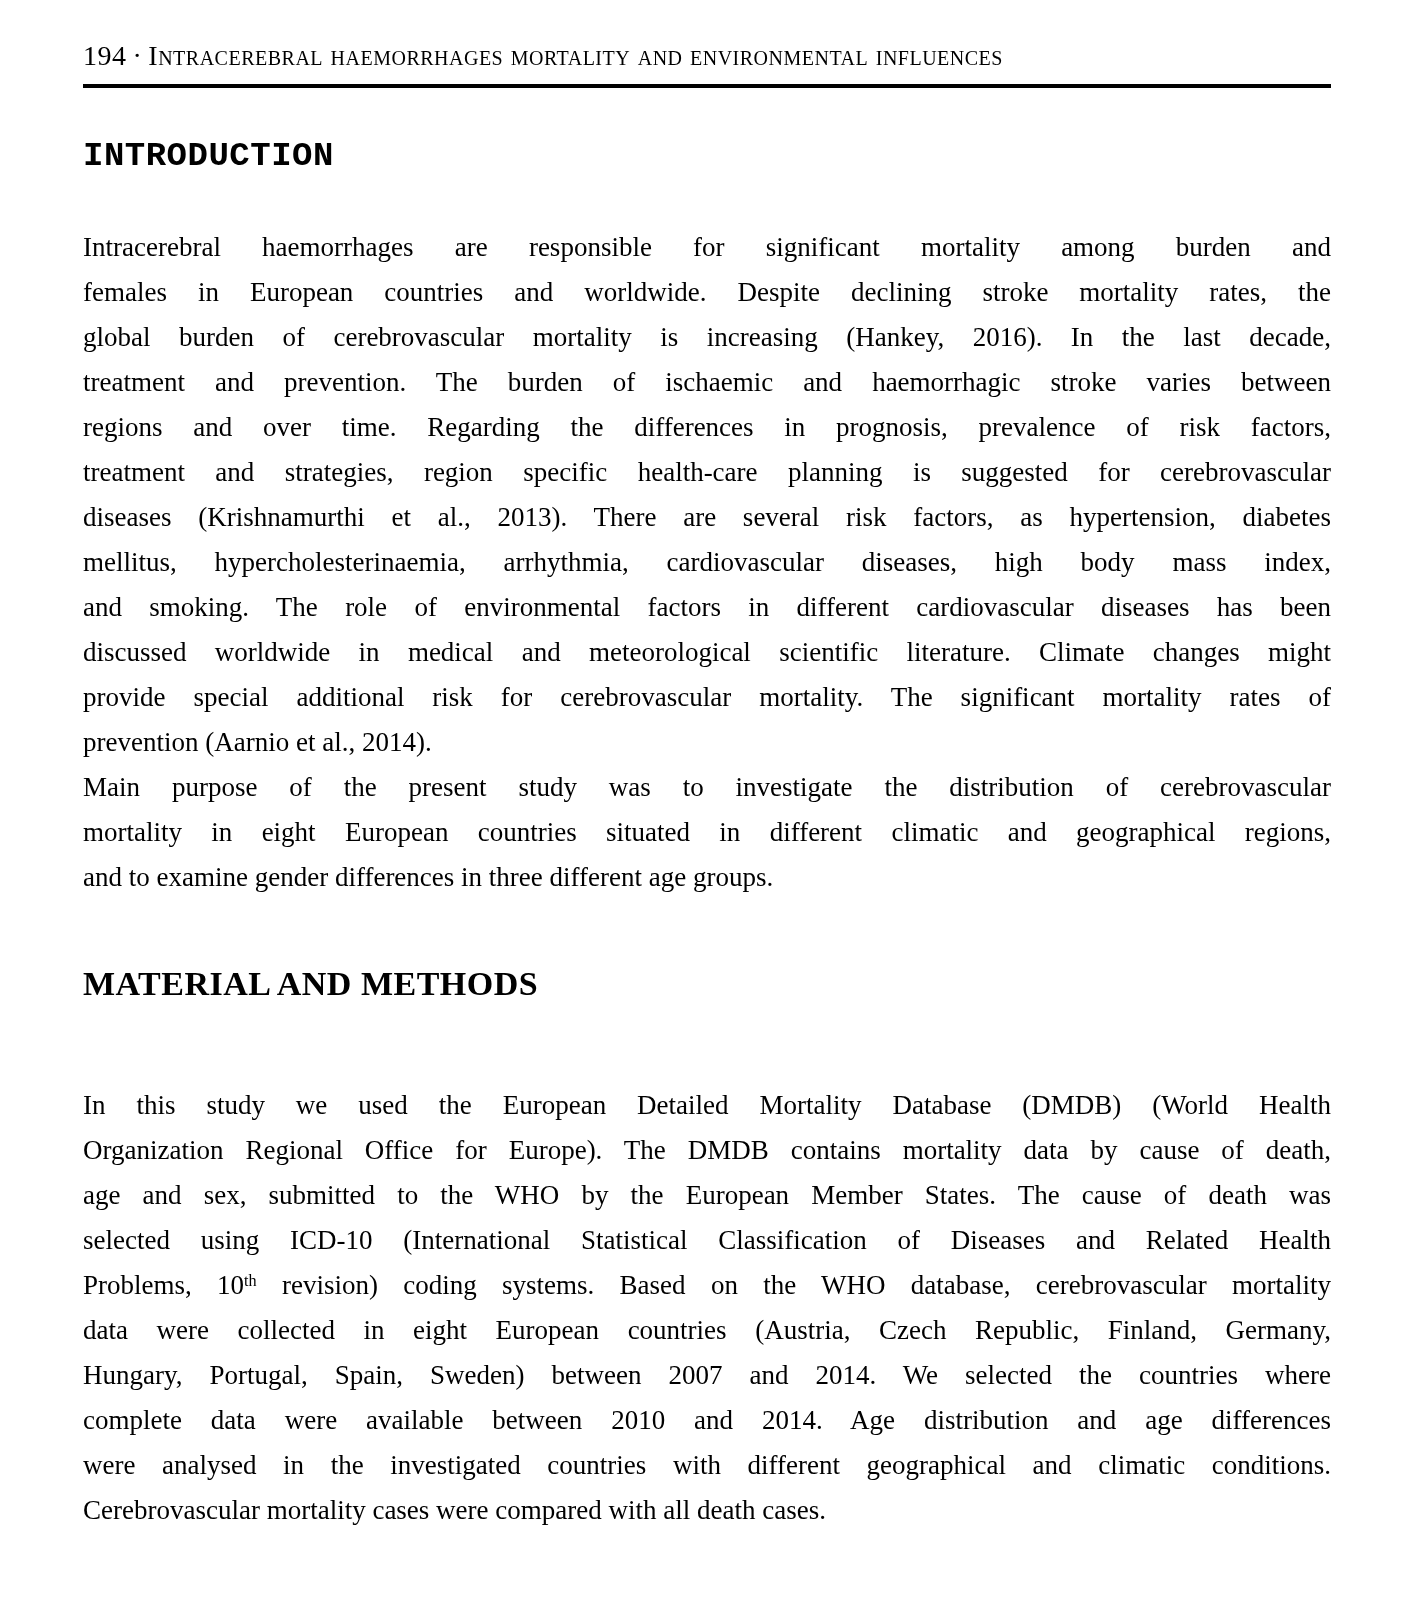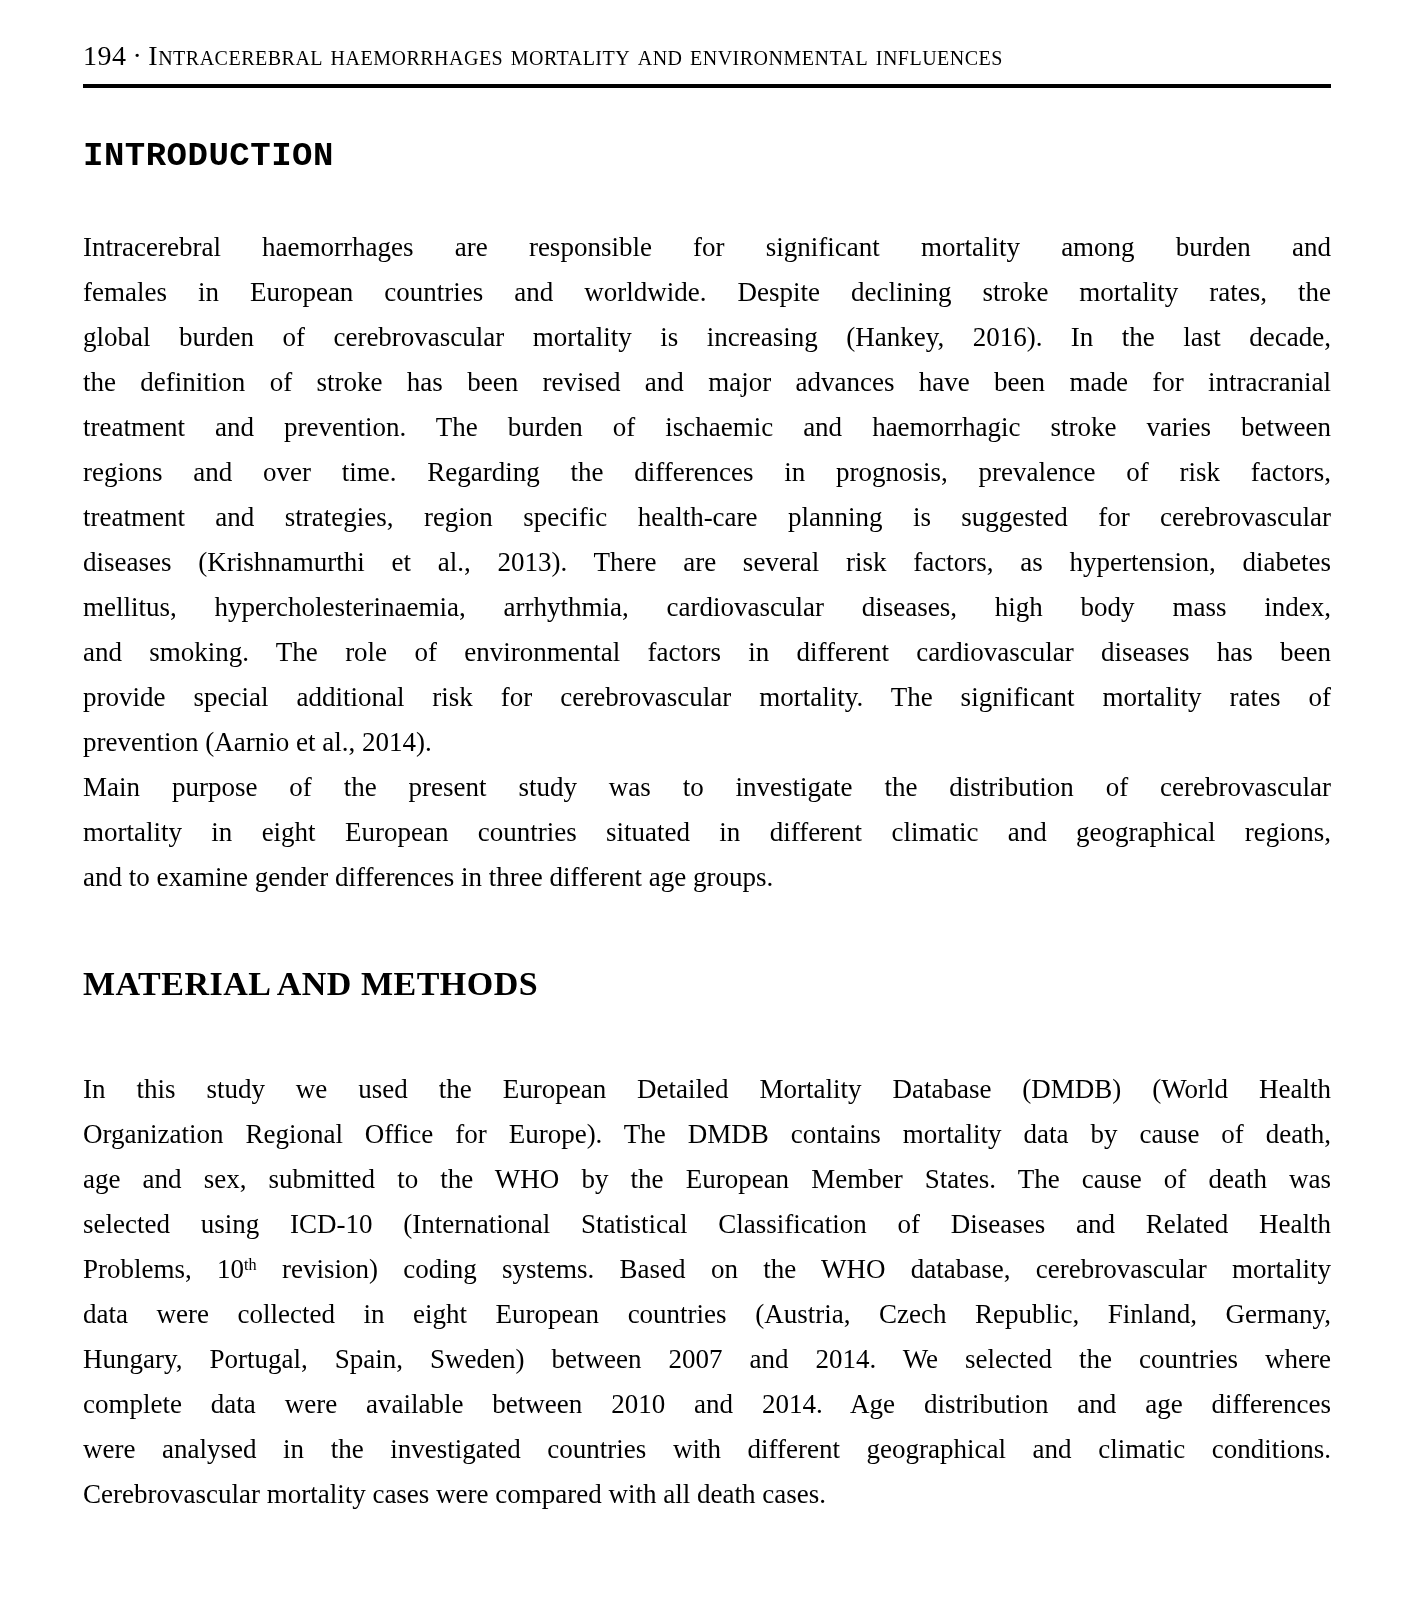--- a/index.html
+++ b/index.html
@@ -44,21 +44,21 @@
     margin: 0;
   }
   .h-intro { margin-top: 48px; font-family: Liberation Mono, monospace; }
   .h-methods { margin-top: 64px; }
   .bodytext {
     font-size: 27px;
     line-height: 45px;
     margin: 0;
   }
   .p1 { margin-top: 48px; }
-  .p3 { margin-top: 62px; }
+  .p3 { margin-top: 78px; }
   .line {
     text-align: justify;
     text-align-last: justify;
   }
   .line.last {
     text-align-last: left;
   }
   .sup {
     font-size: 0.6em;
     position: relative;
@@ -74,27 +74,27 @@
   <div class="running-head"><span class="pgnum">194</span><span class="sep">·</span><span>Intracerebral haemorrhages mortality and environmental influences</span></div>
 
   <div class="header-rule"></div>
 
   <h1 class="section-heading h-intro">INTRODUCTION</h1>
 
   <div class="bodytext p1">
     <div class="line">Intracerebral haemorrhages are responsible for significant mortality among burden and</div>
     <div class="line">females in European countries and worldwide. Despite declining stroke mortality rates, the</div>
     <div class="line">global burden of cerebrovascular mortality is increasing (Hankey, 2016). In the last decade,</div>
-    <div class="line">the definition of stroke has been revised and major advances have been made for intracranial</div>
     <div class="line">treatment and prevention. The burden of ischaemic and haemorrhagic stroke varies between</div>
     <div class="line">regions and over time. Regarding the differences in prognosis, prevalence of risk factors,</div>
     <div class="line">treatment and strategies, region specific health-care planning is suggested for cerebrovascular</div>
     <div class="line">diseases (Krishnamurthi et al., 2013). There are several risk factors, as hypertension, diabetes</div>
     <div class="line">mellitus, hypercholesterinaemia, arrhythmia, cardiovascular diseases, high body mass index,</div>
     <div class="line">and smoking. The role of environmental factors in different cardiovascular diseases has been</div>
+    <div class="line">discussed worldwide in medical and meteorological scientific literature. Climate changes might</div>
     <div class="line">provide special additional risk for cerebrovascular mortality. The significant mortality rates of</div>
     <div class="line last">prevention (Aarnio et al., 2014).</div>
   </div>
 
   <div class="bodytext">
     <div class="line">Main purpose of the present study was to investigate the distribution of cerebrovascular</div>
     <div class="line">mortality in eight European countries situated in different climatic and geographical regions,</div>
     <div class="line last">and to examine gender differences in three different age groups.</div>
   </div>
 

